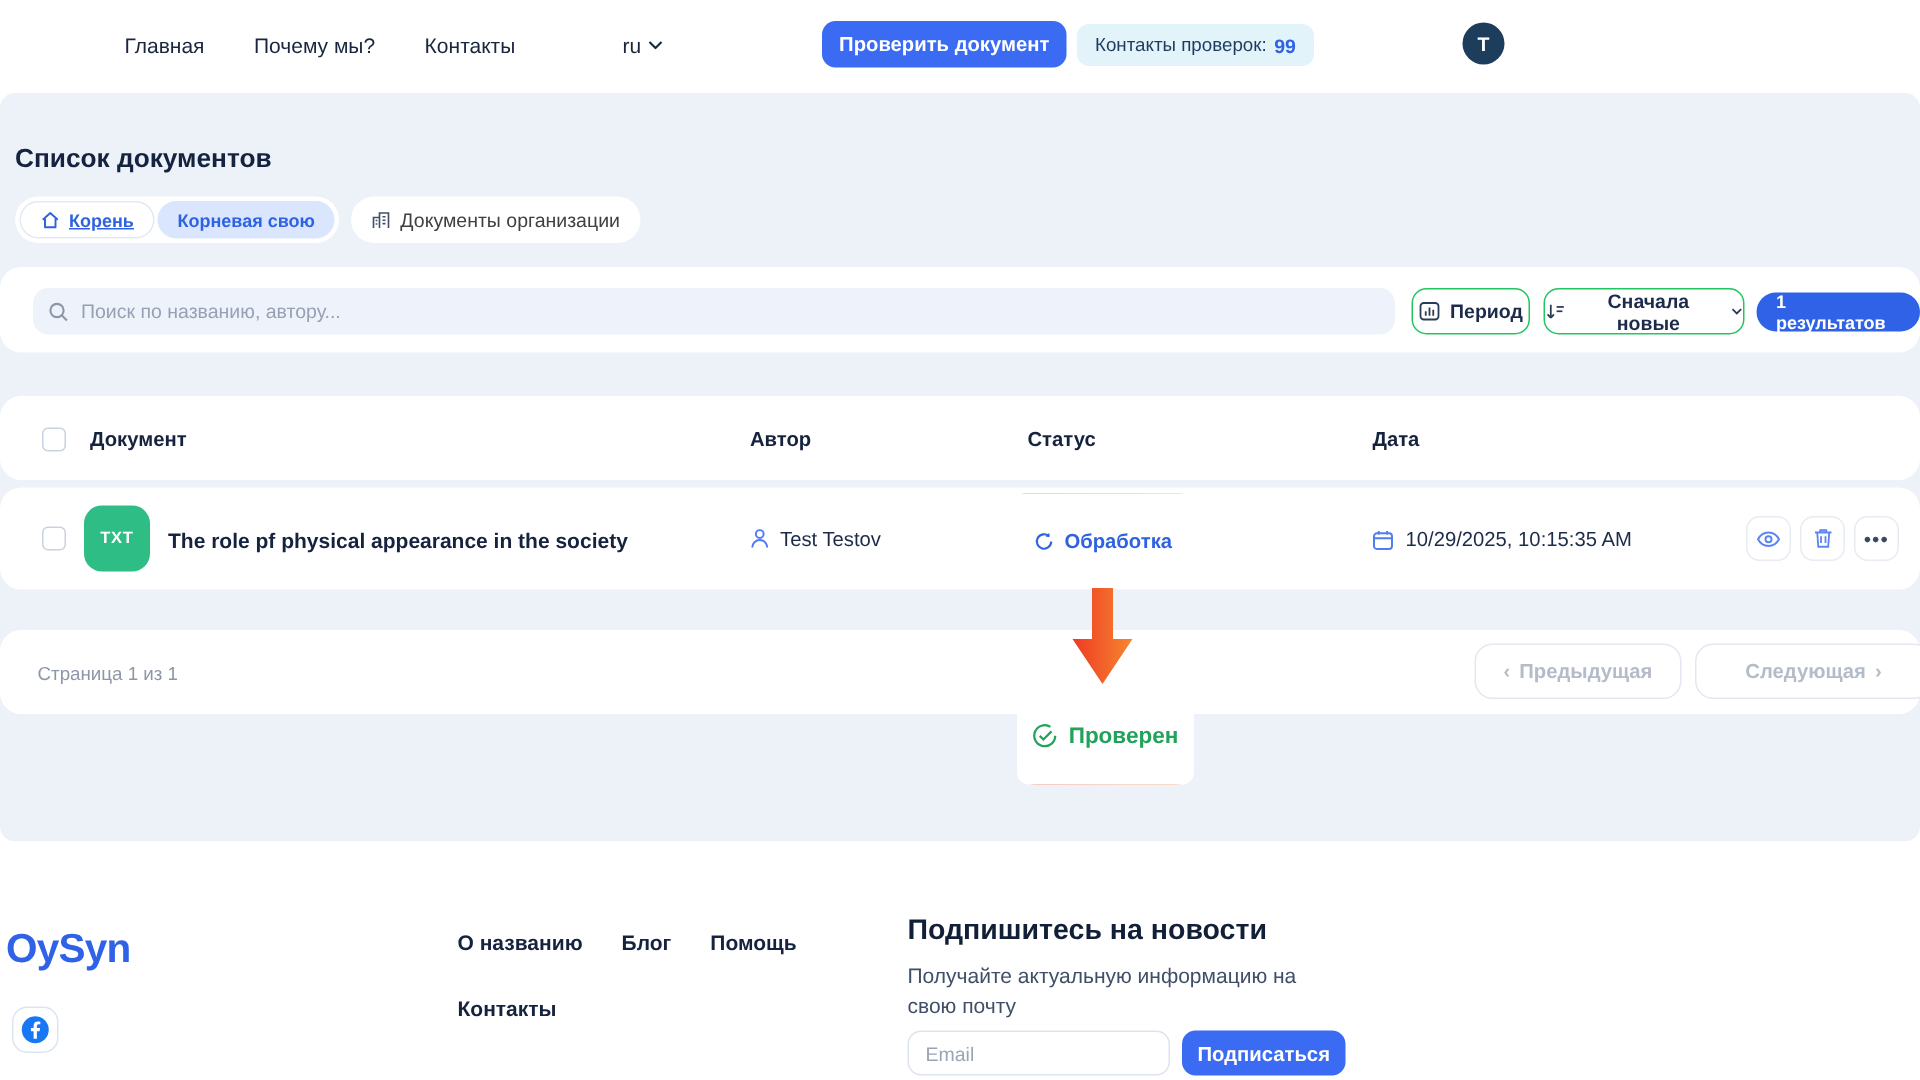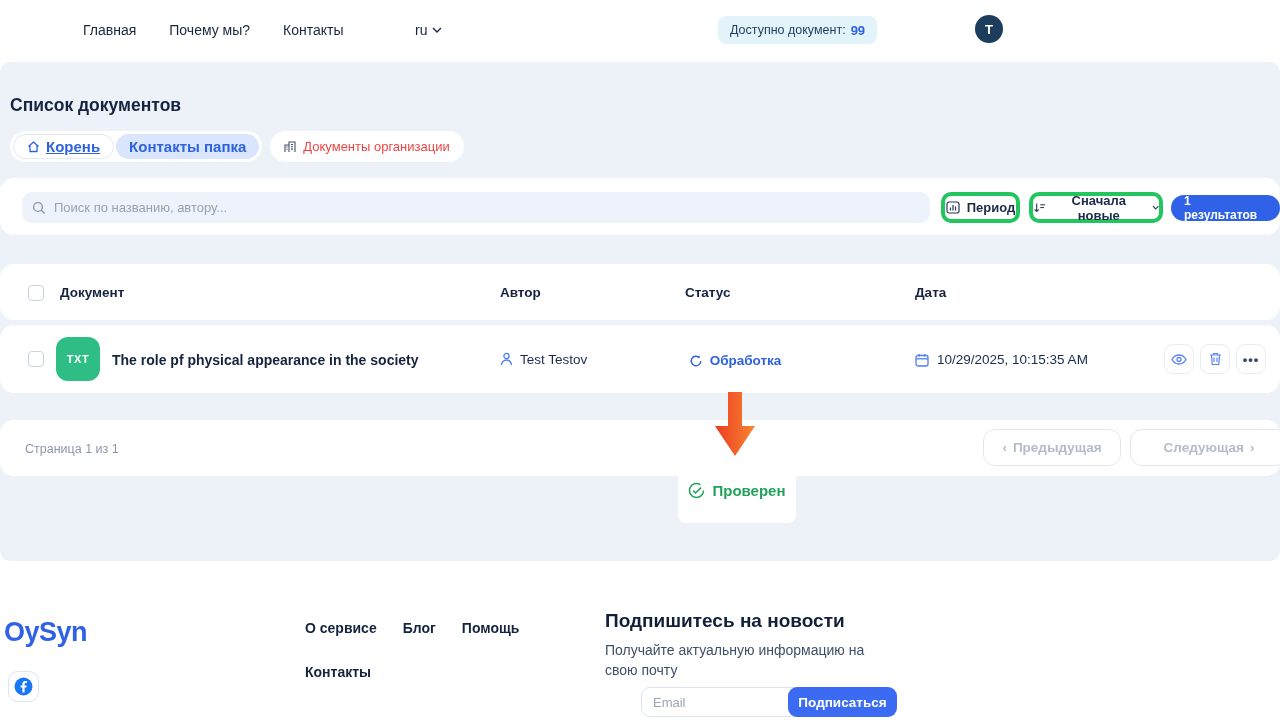--- a/index.html
+++ b/index.html
@@ -30,34 +30,34 @@
   .checks-badge b { color:#2f62e6; font-size:13px; }
   .avatar { top:15px; left:975px; width:28px; height:28px; border-radius:50%; background:#1d3d5c;
     color:#fff; font-size:13px; font-weight:700; display:flex; align-items:center; justify-content:center; cursor:pointer; }
 
   
   .main-panel { top:62px; left:0; width:1280px; height:499px; background:#edf1f8; border-radius:10px; }
   .page-title { top:95px; left:10px; font-size:17.5px; font-weight:600; color:#14233f; }
 
   .chips-row { top:131px; left:10px; display:flex; gap:8px; height:31px; }
   .chip-group { background:#fff; border-radius:17px; padding:3px; display:flex; gap:2px; }
-  .chip { display:flex; align-items:center; gap:6px; border-radius:14px; padding:0 13px; font-size:15px; cursor:pointer; }
+  .chip { display:flex; align-items:center; gap:6px; border-radius:14px; padding:0 13px; font-size:12px; cursor:pointer; }
   .chip-root { background:#fff; border:1px solid #e3e9f2; color:#2f62e0; font-weight:600; }
   .chip-root .lbl { text-decoration:underline; }
   .chip-current { background:#d9e6fd; color:#2f62e0; font-weight:700; }
-  .chip-org { background:#fff; color:#ef4444; font-weight:500; padding:0 14px; display:flex; align-items:center; gap:7px; border-radius:16px; font-size:13px; cursor:pointer; }
+  .chip-org { background:#fff; color:#404040; font-weight:500; padding:0 14px; display:flex; align-items:center; gap:7px; border-radius:16px; font-size:13px; cursor:pointer; }
 
   .card { background:#fff; border-radius:14px; }
   .search-card { top:178px; left:0; width:1280px; height:57px; }
   .search-box { top:192px; left:22px; width:908px; height:31px; background:#eef3fb; border-radius:10px;
     display:flex; align-items:center; padding:0 10px; gap:8px; }
   .search-box input { flex:1; border:none; background:transparent; outline:none; font-size:13px;
     font-family:"Liberation Sans",sans-serif; color:#1c2b4a; }
   .search-box input::placeholder { color:#97a1b3; }
-  .tool-btn { background:#fff; border:4px solid #22c55e; border-radius:10px; height:31px;
+  .tool-btn { background:#fff; border:1px solid #22c55e; border-radius:10px; height:31px;
     display:flex; align-items:center; justify-content:center; gap:7px; font-size:13px; font-weight:600;
     color:#1c2b4a; cursor:pointer; font-family:"Liberation Sans",sans-serif; }
   .period-btn { top:192px; left:941px; width:79px; }
   .sort-btn { top:192px; left:1029px; width:134px; }
   .results-pill { top:195px; left:1171px; height:26px; padding:0 13px; background:#2f62e6; color:#fff;
     border-radius:14px; font-size:12px; font-weight:700; display:flex; align-items:center; }
 
   .thead-card { top:264px; left:0; width:1280px; height:56px; }
   .checkbox { width:16px; height:16px; border:1.5px solid #c9d2e0; border-radius:4px; background:#fff; cursor:pointer; }
   .th { font-size:13.5px; font-weight:700; color:#16233f; top:285px; }
@@ -93,61 +93,62 @@
   .footer { top:561px; left:0; width:1280px; height:159px; background:#fff; }
   .logo { top:617px; left:4px; font-size:27px; font-weight:800; color:#2f62e6; letter-spacing:-0.5px; }
   .fb-btn { top:671px; left:8px; width:31px; height:31px; border:1px solid #dbe4f5; border-radius:10px;
     background:#fff; display:flex; align-items:center; justify-content:center; cursor:pointer; }
   .flinks { display:flex; gap:26px; font-size:14px; font-weight:700; color:#16233f; }
   .flinks span { cursor:pointer; }
   .flinks-1 { top:620px; left:305px; }
   .flinks-2 { top:664px; left:305px; }
   .nl-title { top:610px; left:605px; font-size:19px; font-weight:800; color:#121f38; }
   .nl-sub { top:640px; left:605px; width:292px; font-size:14px; line-height:20px; color:#3f4f68; }
-  .email-input { top:687px; left:641px; width:175px; height:30px; border:1px solid #dde3ec; border-radius:9px;
+  .email-input { top:687px; left:605px; width:175px; height:30px; border:1px solid #dde3ec; border-radius:9px;
     padding:4px 11px; font-size:13px; font-family:"Liberation Sans",sans-serif; color:#1c2b4a; outline:none; }
   .email-input::placeholder { color:#9aa4b5; }
   .subscribe-btn { top:687px; left:788px; width:109px; height:30px; font-size:13.5px; border-radius:9px; }
 </style>
 </head>
 <body>
 
 <div class="abs top-nav">
   <div class="abs nav-links">
     <span>Главная</span>
     <span>Почему мы?</span>
     <span>Контакты</span>
   </div>
   <div class="abs lang-switch">
     <span>ru</span>
     <svg width="10" height="6" viewBox="0 0 10 6">
         <polyline points="1,1 5,5 9,1" fill="none" stroke="#18263e" stroke-width="1.4"></polyline>
       </svg>
   </div>
+  <button class="abs btn-primary check-btn">Проверить документ</button>
   <div class="abs checks-badge">
-    <span>Доступно документ:</span>
+    <span>Контакты проверок:</span>
     <b>99</b>
   </div>
   <div class="abs avatar">T</div>
 </div>
 
 <div class="abs main-panel"></div>
 
 <div class="abs page-title">Список документов</div>
 
 <div class="abs chips-row">
   <div class="chip-group">
     <div class="chip chip-root">
       <svg width="13" height="12" viewBox="0 0 13 12">
           <path d="M1.5 5.5 L6.5 1 L11.5 5.5 M3 4.8 V10.5 H10 V4.8" fill="none" stroke="#2f62e0" stroke-width="1.3" stroke-linejoin="round"></path>
         </svg>
       <span class="lbl">Корень</span>
     </div>
     <div class="chip chip-current">
-      <span>Контакты папка</span>
+      <span>Корневая свою</span>
     </div>
   </div>
   <div class="chip-org">
     <svg width="12" height="12" viewBox="0 0 12 12">
         <path d="M1 11 V4 H5 V11 M5 11 V1 H11 V11 M7 3.5 h2 M7 5.8 h2 M7 8.1 h2 M2.4 6 h1.2 M2.4 8.3 h1.2" fill="none" stroke="#43506a" stroke-width="1.1"></path>
       </svg>
     <span>Документы организации</span>
   </div>
 </div>
 
@@ -262,21 +263,21 @@
 
 <div class="abs footer"></div>
 <div class="abs logo">OySyn</div>
 <button class="abs fb-btn">
   <svg width="19" height="19" viewBox="0 0 19 19">
     <circle cx="9.5" cy="9.5" r="9" fill="#1877f2"></circle>
     <path d="M10.6 15.5 v-5 h1.8 l.3-2.1 h-2.1 V7.1 c0-.6.3-1.2 1.3-1.2 h1 V4.1 c-.2 0-.9-.1-1.7-.1 -1.7 0-2.8 1-2.8 2.9 v1.5 H6.6 v2.1 h1.8 v5 Z" fill="#ffffff"></path>
   </svg>
 </button>
 <div class="abs flinks flinks-1">
-  <span>О сервисе</span>
+  <span>О названию</span>
   <span>Блог</span>
   <span>Помощь</span>
 </div>
 <div class="abs flinks flinks-2">
   <span>Контакты</span>
 </div>
 <div class="abs nl-title">Подпишитесь на новости</div>
 <div class="abs nl-sub">Получайте актуальную информацию на свою почту</div>
 <input class="abs email-input" type="text" placeholder="Email" style="">
 <button class="abs btn-primary subscribe-btn">Подписаться</button>

